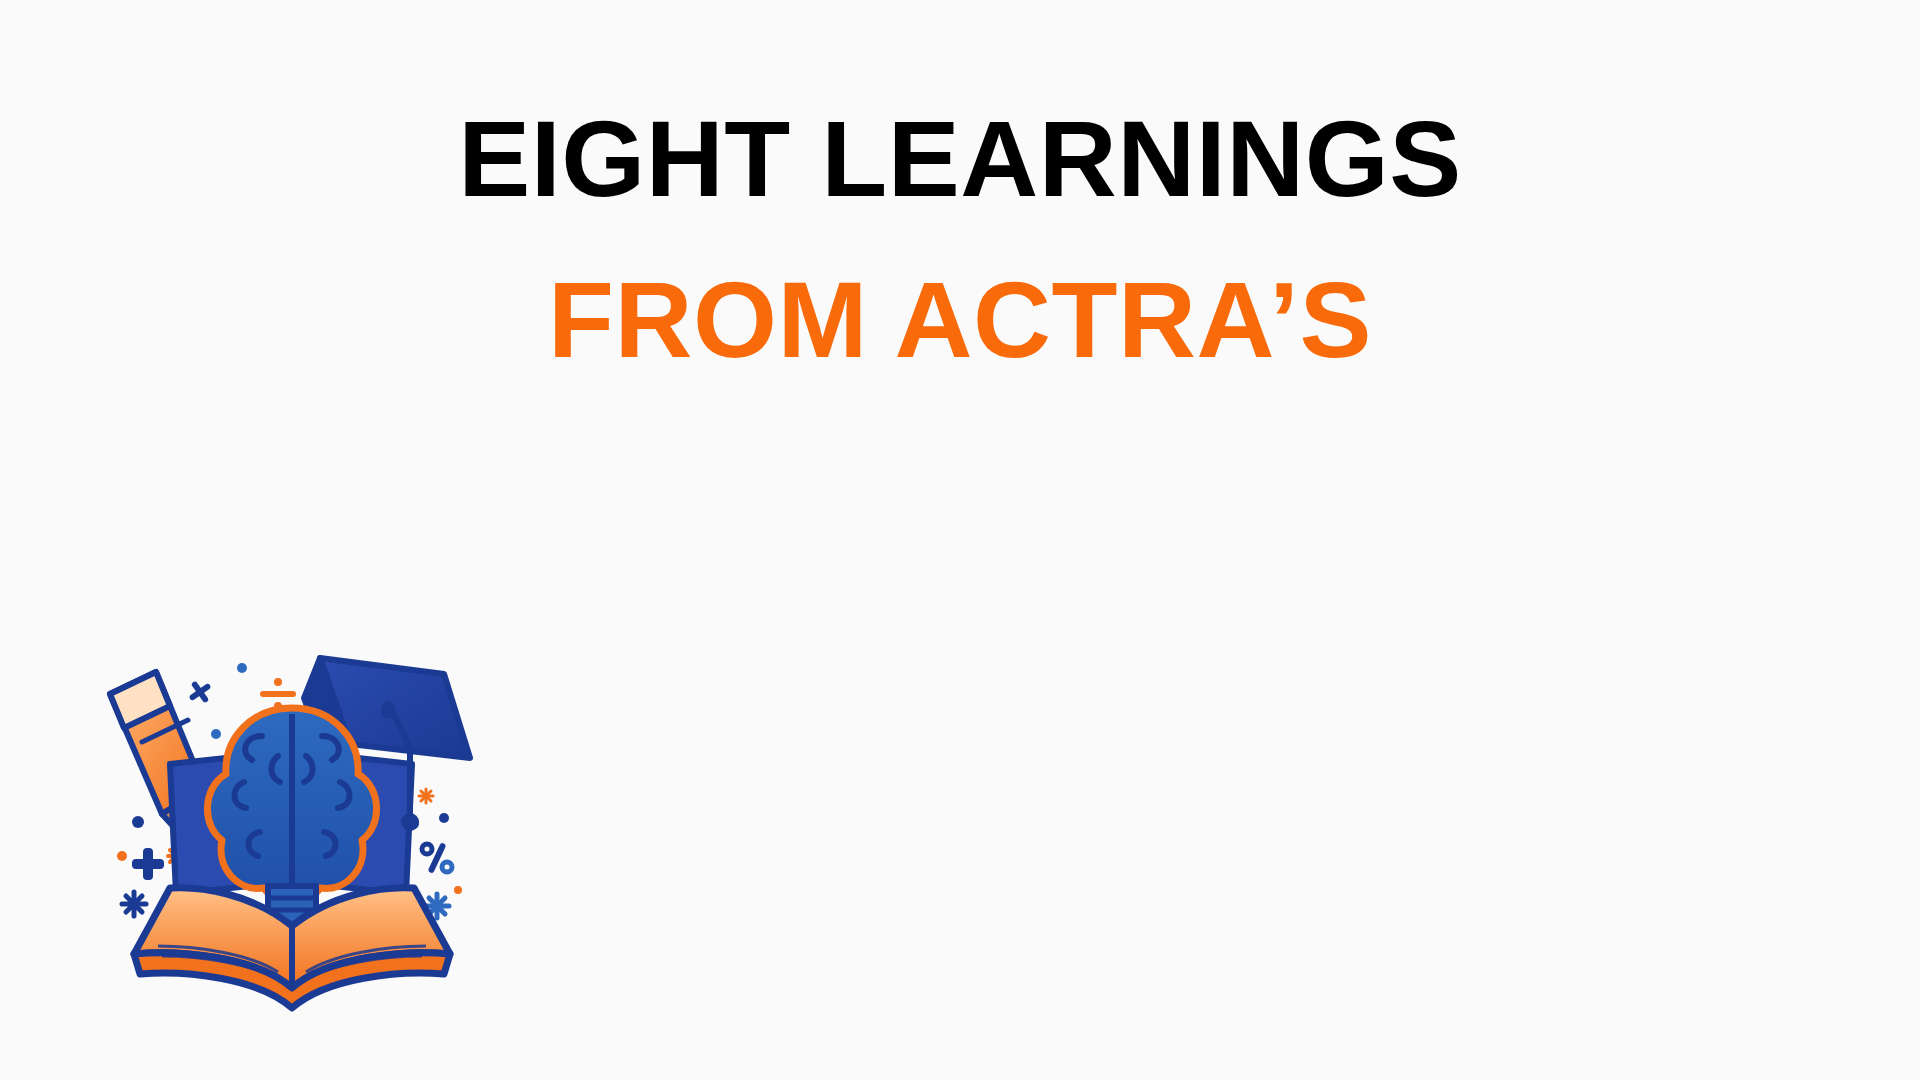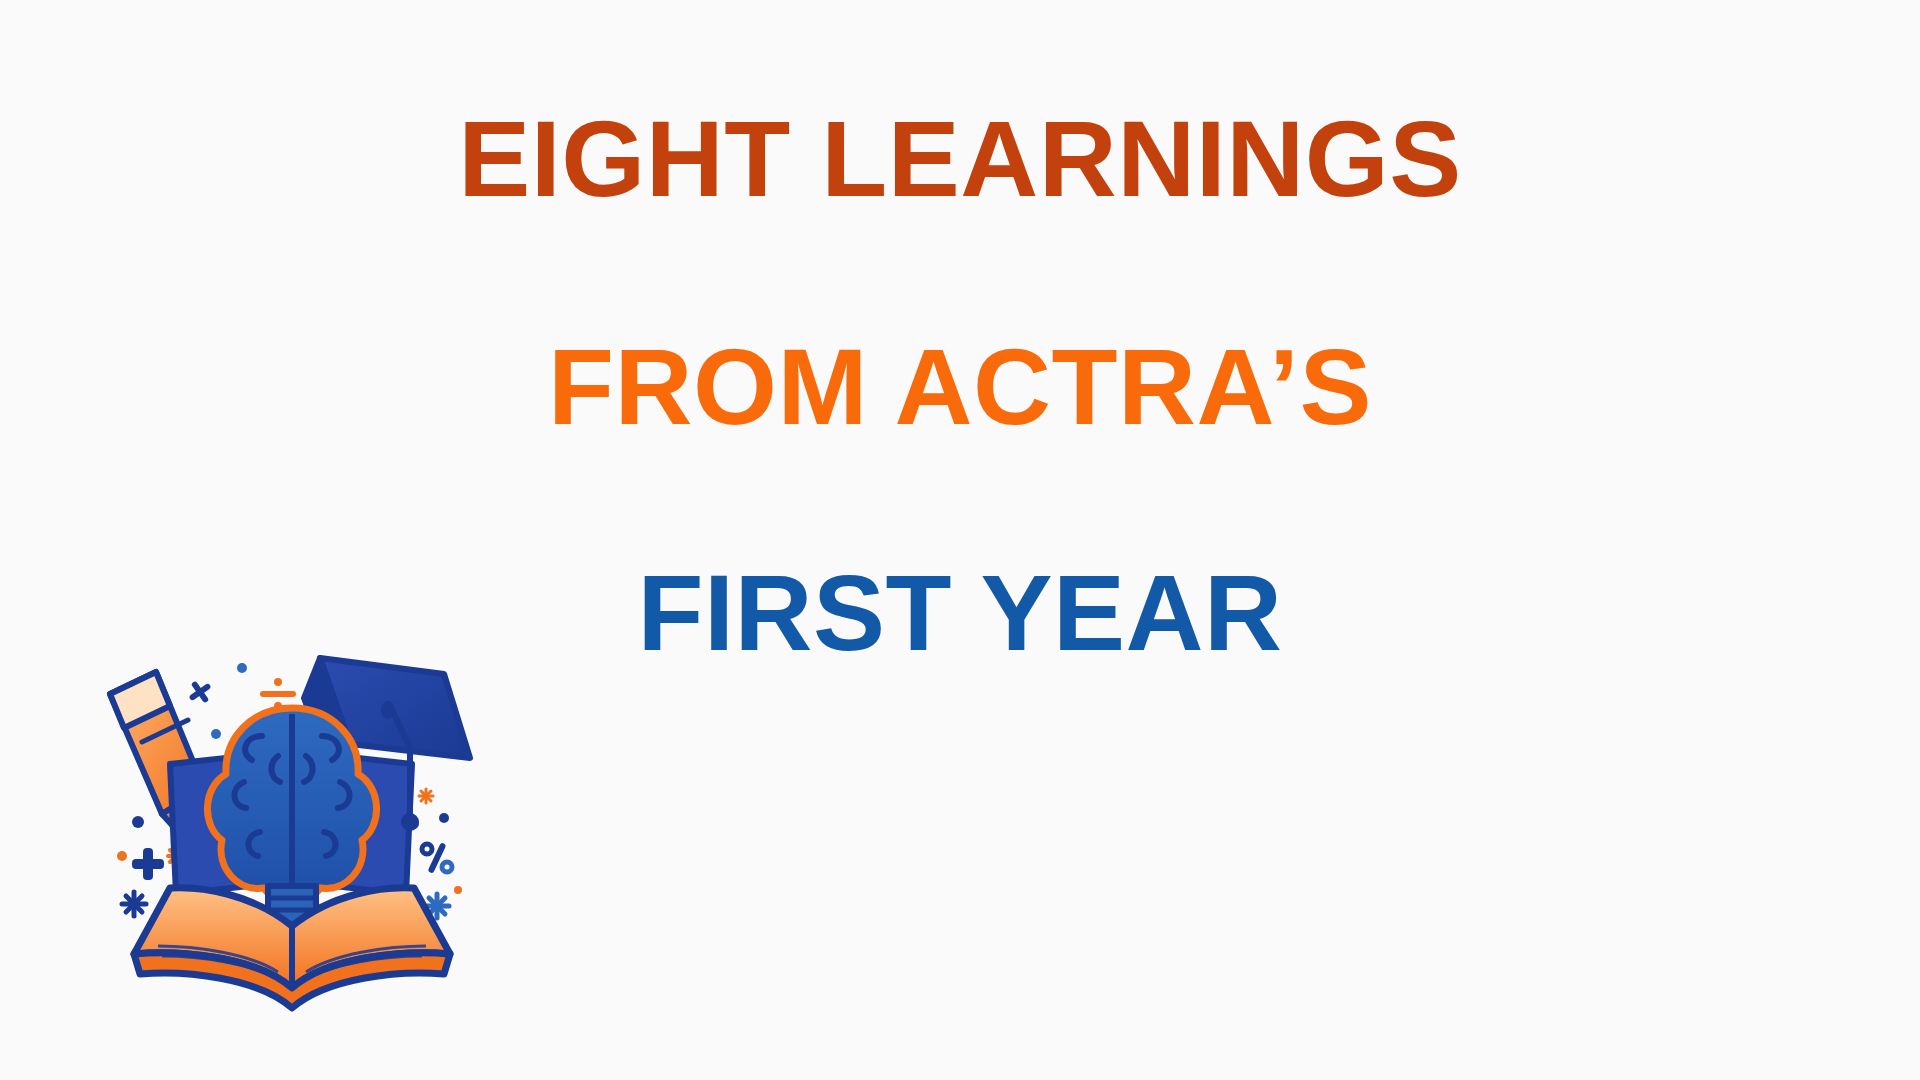--- a/index.html
+++ b/index.html
@@ -34,22 +34,22 @@
   }
   .title-line {
     font-family: "Liberation Sans", sans-serif;
     font-weight: bold;
     font-size: 108px;
     line-height: 1.02;
     letter-spacing: 0.5px;
     white-space: nowrap;
     text-align: center;
   }
-  .line-1 { color: #c2410c; }
-  .line-2 { color: #f96a0b; margin-top: 118px; }
+  .line-1 { color: #000000; }
+  .line-2 { color: #f96a0b; margin-top: 51px; }
   .line-3 { color: #1259a8; margin-top: 116px; }
 
   
   .edu-illustration {
     position: absolute;
     left: 92px;
     top: 636px;
     width: 400px;
     height: 392px;
   }
@@ -66,21 +66,20 @@
   .actra-logo svg { display: block; width: 100%; height: 100%; }
 </style>
 </head>
 <body>
 
 <div class="slide">
 
   <div class="title-block">
     <div class="title-line line-1">EIGHT LEARNINGS</div>
     <div class="title-line line-2">FROM ACTRA’S</div>
-    <div class="title-line line-3">FIRST YEAR</div>
   </div>
 
   <div class="edu-illustration">
     <svg viewBox="0 0 400 392" xmlns="http://www.w3.org/2000/svg">
       <defs>
         <linearGradient id="capGrad" x1="0" y1="0" x2="1" y2="1">
           <stop offset="0%" stop-color="#2b4bb0"></stop>
           <stop offset="100%" stop-color="#1b3a93"></stop>
         </linearGradient>
         <linearGradient id="pageGrad" x1="0" y1="0" x2="0" y2="1">

